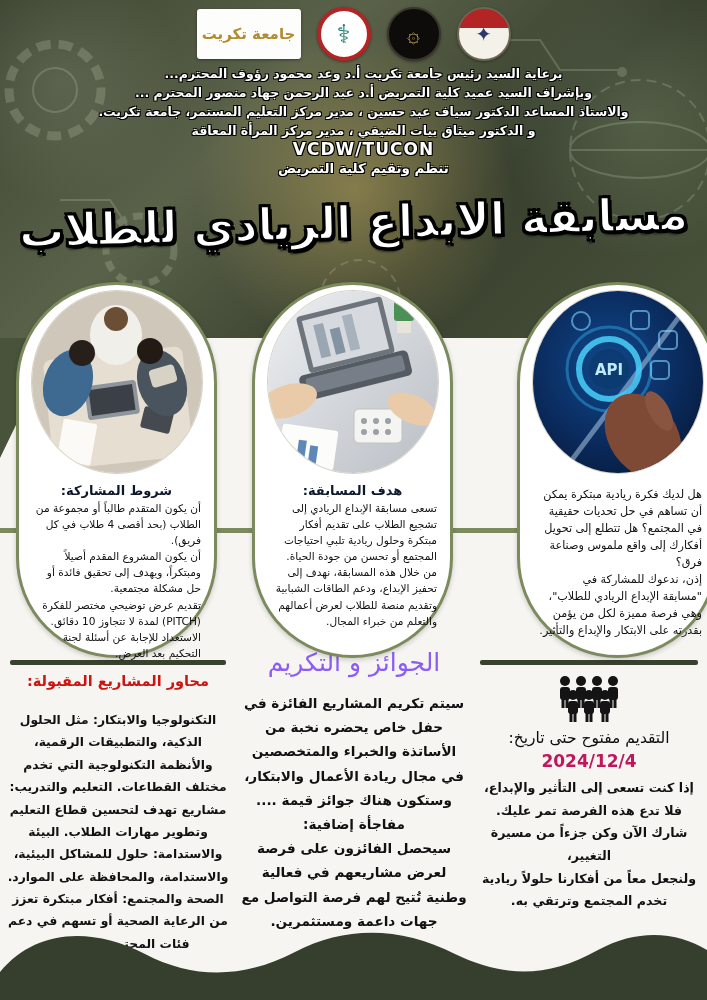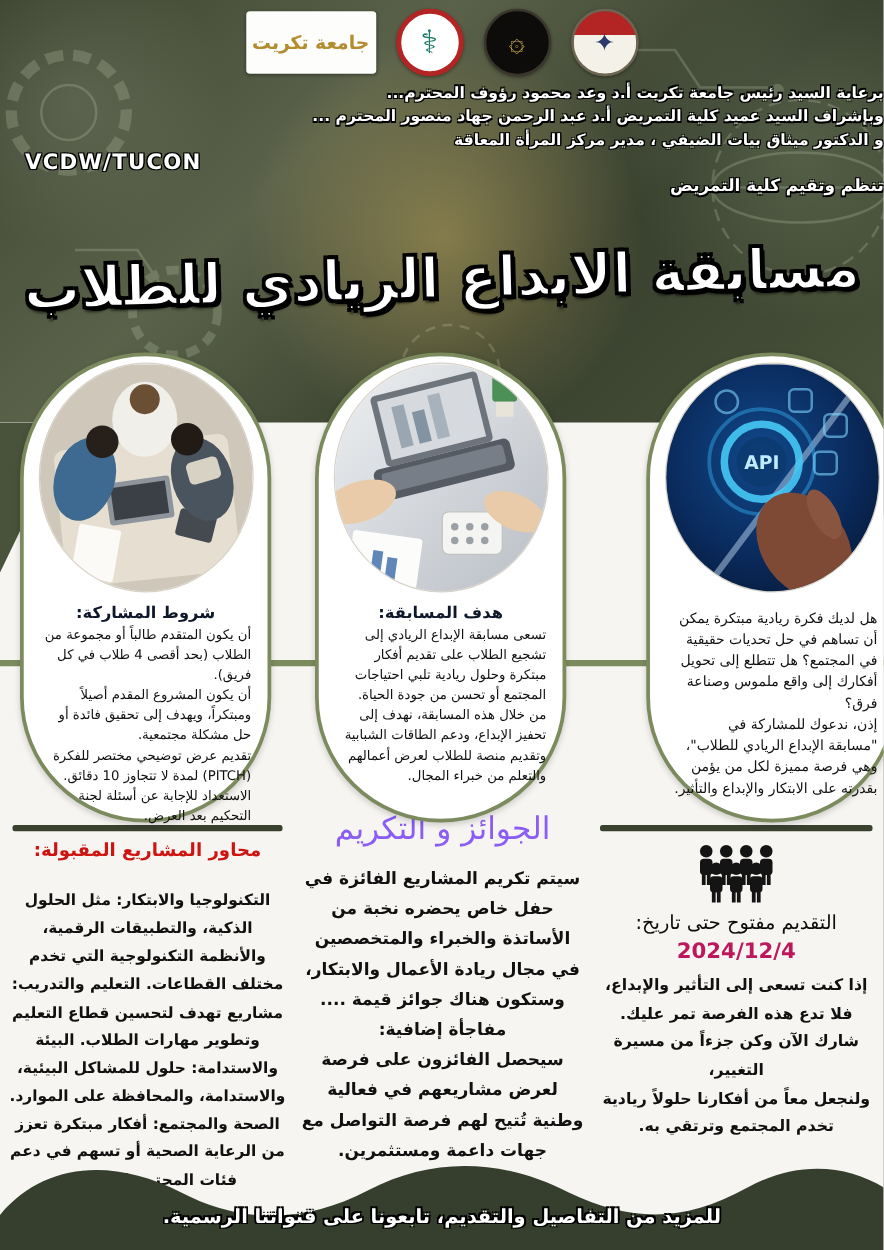--- a/index.html
+++ b/index.html
@@ -26,21 +26,21 @@
     width:104px; height:50px; background:#fdfdfb; border-radius:3px;
     display:flex; align-items:center; justify-content:center;
     color:#b28c2e; font-weight:bold; font-size:15px; text-align:center; line-height:1;
     box-shadow:0 1px 3px rgba(0,0,0,.4);
   }
   .logo-circle { width:54px; height:54px; border-radius:50%; display:flex; align-items:center; justify-content:center; box-shadow:0 1px 3px rgba(0,0,0,.4); }
   .logo-nursing { background:#fff; border:4px solid #b32424; font-size:26px; color:#1d7a6a; }
   .logo-black   { background:#0d0c0a; border:2px solid #3a362c; font-size:22px; color:#c9a84c; }
   .logo-center  { background:linear-gradient(180deg,#b32424 38%, #f4f1e8 38%); border:2px solid #6d6452; font-size:20px; color:#2c3a6b; }
 
-  .header-lines { position:absolute; top:64px; right:0; left:0; color:#fff;padding-left:20px; }
+  .header-lines { position:absolute; top:64px; right:0; left:0; text-align:center; color:#fff;padding-left:20px; }
   .hline { font-weight:bold; font-size:12.5px; line-height:19px; text-shadow:1px 1px 0 #000, -1px 1px 0 #000, 1px -1px 0 #000, -1px -1px 0 #000; }
   .hline-en { font-size:17px; letter-spacing:1px; direction:ltr; }
   .hline-org { font-size:13.5px; }
 
   .main-title {
     position:absolute; top:196px; right:0; left:0; text-align:center;
     font-size:45px; font-weight:bold; color:#fff; transform:rotate(-1.5deg);
     -webkit-text-stroke:2px #000;
     text-shadow:3px 3px 0 #000, -2px -2px 0 #000, 2px -2px 0 #000, -2px 2px 0 #000, 0 4px 2px rgba(0,0,0,.5);
   }
@@ -133,20 +133,21 @@
         <span>⚕</span>
       </div>
     <div class="logo-rect">
         <span>جامعة تكريت</span>
       </div>
   </div>
 
   <div class="header-lines">
     <div class="hline">برعاية السيد رئيس جامعة تكريت أ.د وعد محمود رؤوف المحترم...</div>
     <div class="hline">وبإشراف السيد عميد كلية التمريض أ.د عبد الرحمن جهاد منصور المحترم ...</div>
+    <div class="hline">والاستاذ المساعد الدكتور سياف عبد حسين ، مدير مركز التعليم المستمر، جامعة تكريت.</div>
     <div class="hline">و الدكتور ميثاق بيات الضيفي ، مدير مركز المرأة المعاقة</div>
     <div class="hline hline-en">VCDW/TUCON</div>
     <div class="hline hline-org">تنظم وتقيم كلية التمريض</div>
   </div>
 
   <div class="main-title">مسابقة الابداع الريادي للطلاب</div>
 
   <div class="mid-line"></div>
 
   <div class="pill pill-right">
@@ -312,15 +313,14 @@
     <div class="col-heading">التقديم مفتوح حتى تاريخ:</div>
     <div class="date">2024/12/4</div>
     <div class="col-body">إذا كنت تسعى إلى التأثير والإبداع، فلا تدع هذه الفرصة تمر عليك.
 شارك الآن وكن جزءاً من مسيرة التغيير،
 ولنجعل معاً من أفكارنا حلولاً ريادية تخدم المجتمع وترتقي به.</div>
   </div>
 
   <svg class="footer-hills" width="707" height="80" viewBox="0 0 707 80">
     <path d="M0,52 C35,10 90,6 145,34 C195,60 245,58 295,32 C345,6 400,6 455,34 C505,58 548,58 598,30 C638,8 678,12 707,30 L707,80 L0,80 Z" fill="#363e2d"></path>
   </svg>
-  <div class="footer-text">للمزيد من التفاصيل والتقديم، تابعونا على قنواتنا الرسمية.</div>
 
 </div>
 
 </body></html>

